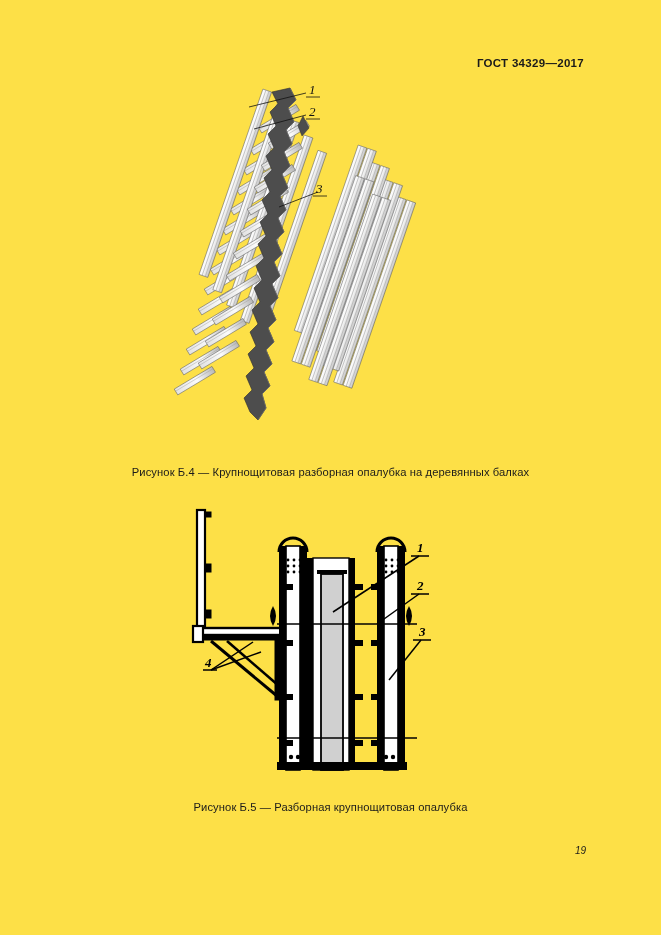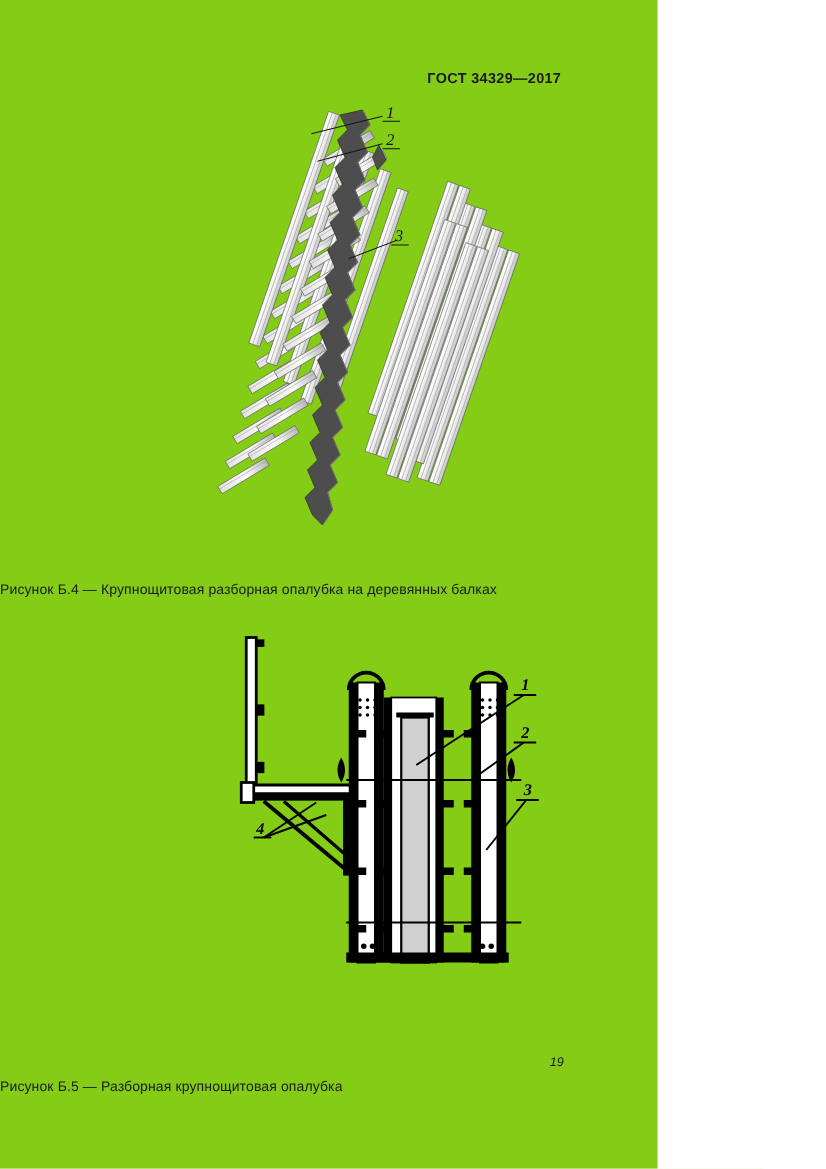--- a/index.html
+++ b/index.html
@@ -6,23 +6,23 @@
     margin: 0;
     padding: 0;
     background: #ffffff;
   }
   body {
     font-family: "Liberation Sans", sans-serif;
     color: #1a1a1a;
   }
   #page {
     position: relative;
-    width: 526px;
+    width: 661px;
     height: 935px;
-    background: #84cc16;
+    background: #fde047;
     overflow: hidden;
   }
 
   
   .doc-header {
     position: absolute;
     top: 57px;
     right: 77px;
     font-size: 11.5px;
     font-weight: bold;
@@ -47,30 +47,30 @@
     width: 661px;
     text-align: center;
     font-size: 8.2px;
     letter-spacing: 0.25px;
     color: #3a3a3a;
   }
 
   .figure-caption {
     position: absolute;
     width: 661px;
-    text-align: left;
+    text-align: center;
     font-size: 11.2px;
     color: #1a1a1a;
     letter-spacing: 0.1px;
   }
 
   #legend-b4 { top: 447px; }
   #caption-b4 { top: 466px; }
   #legend-b5 { top: 811px; }
-  #caption-b5 { top: 864px; }
+  #caption-b5 { top: 801px; }
 
   
   .page-number {
     position: absolute;
     top: 845px;
     right: 75px;
     font-size: 10px;
     color: #1a1a1a;
     font-style: italic;
   }

